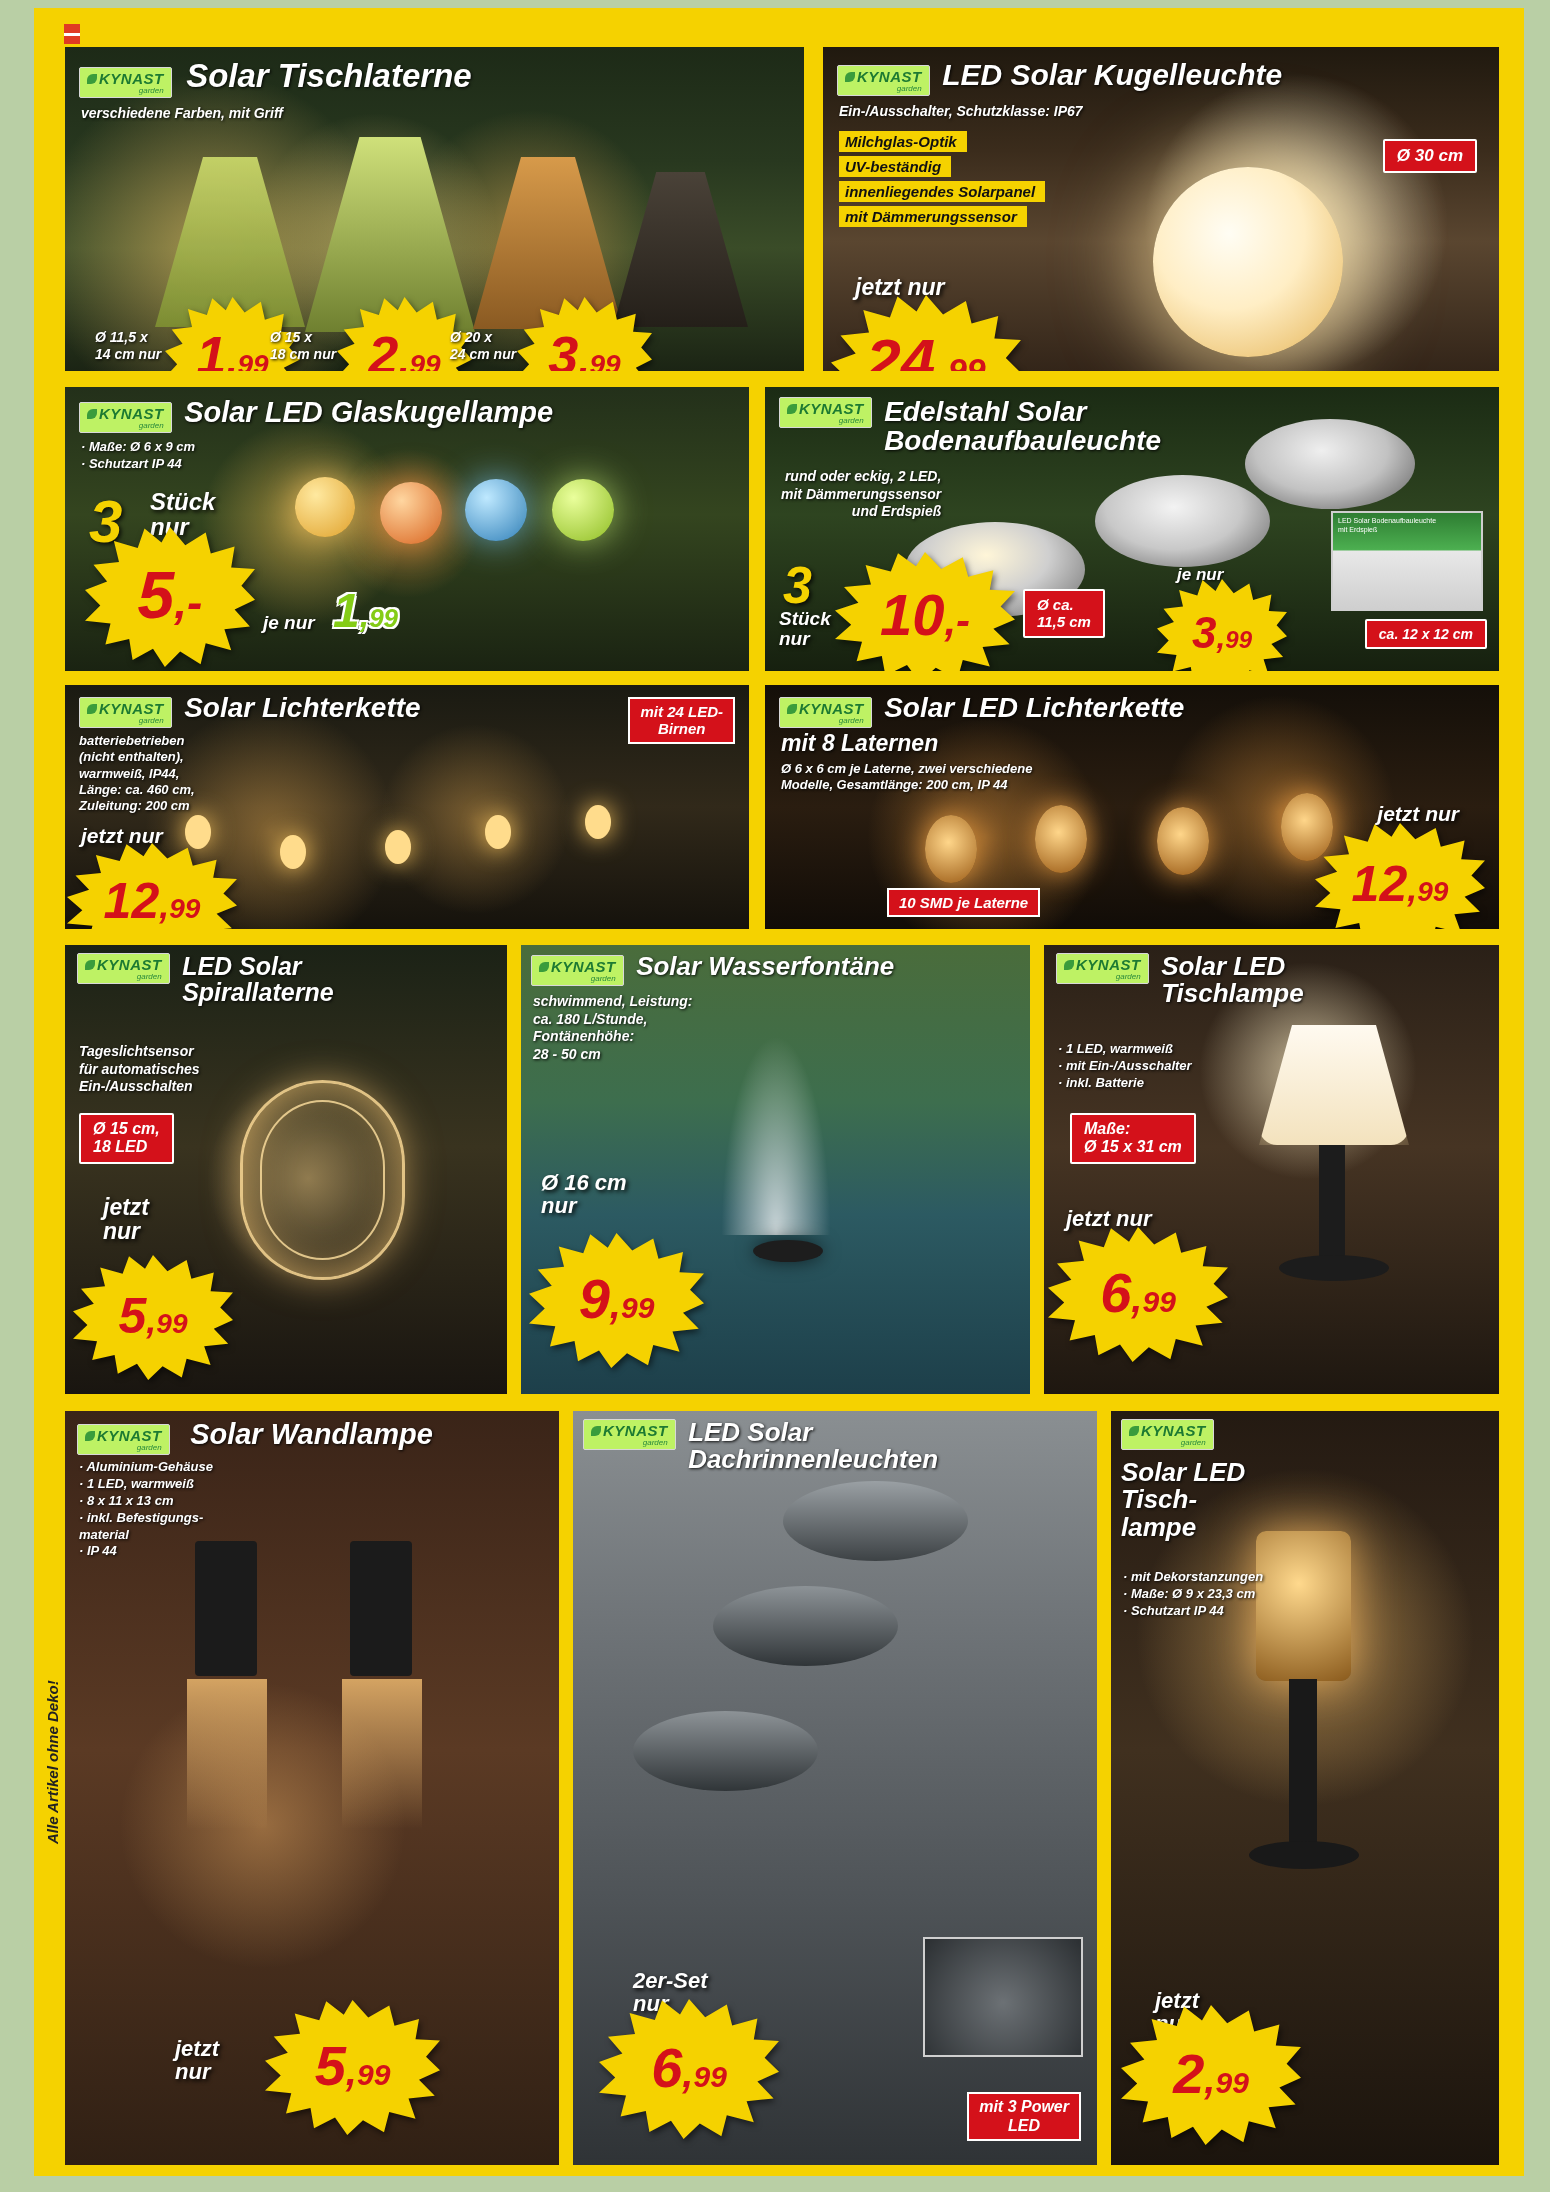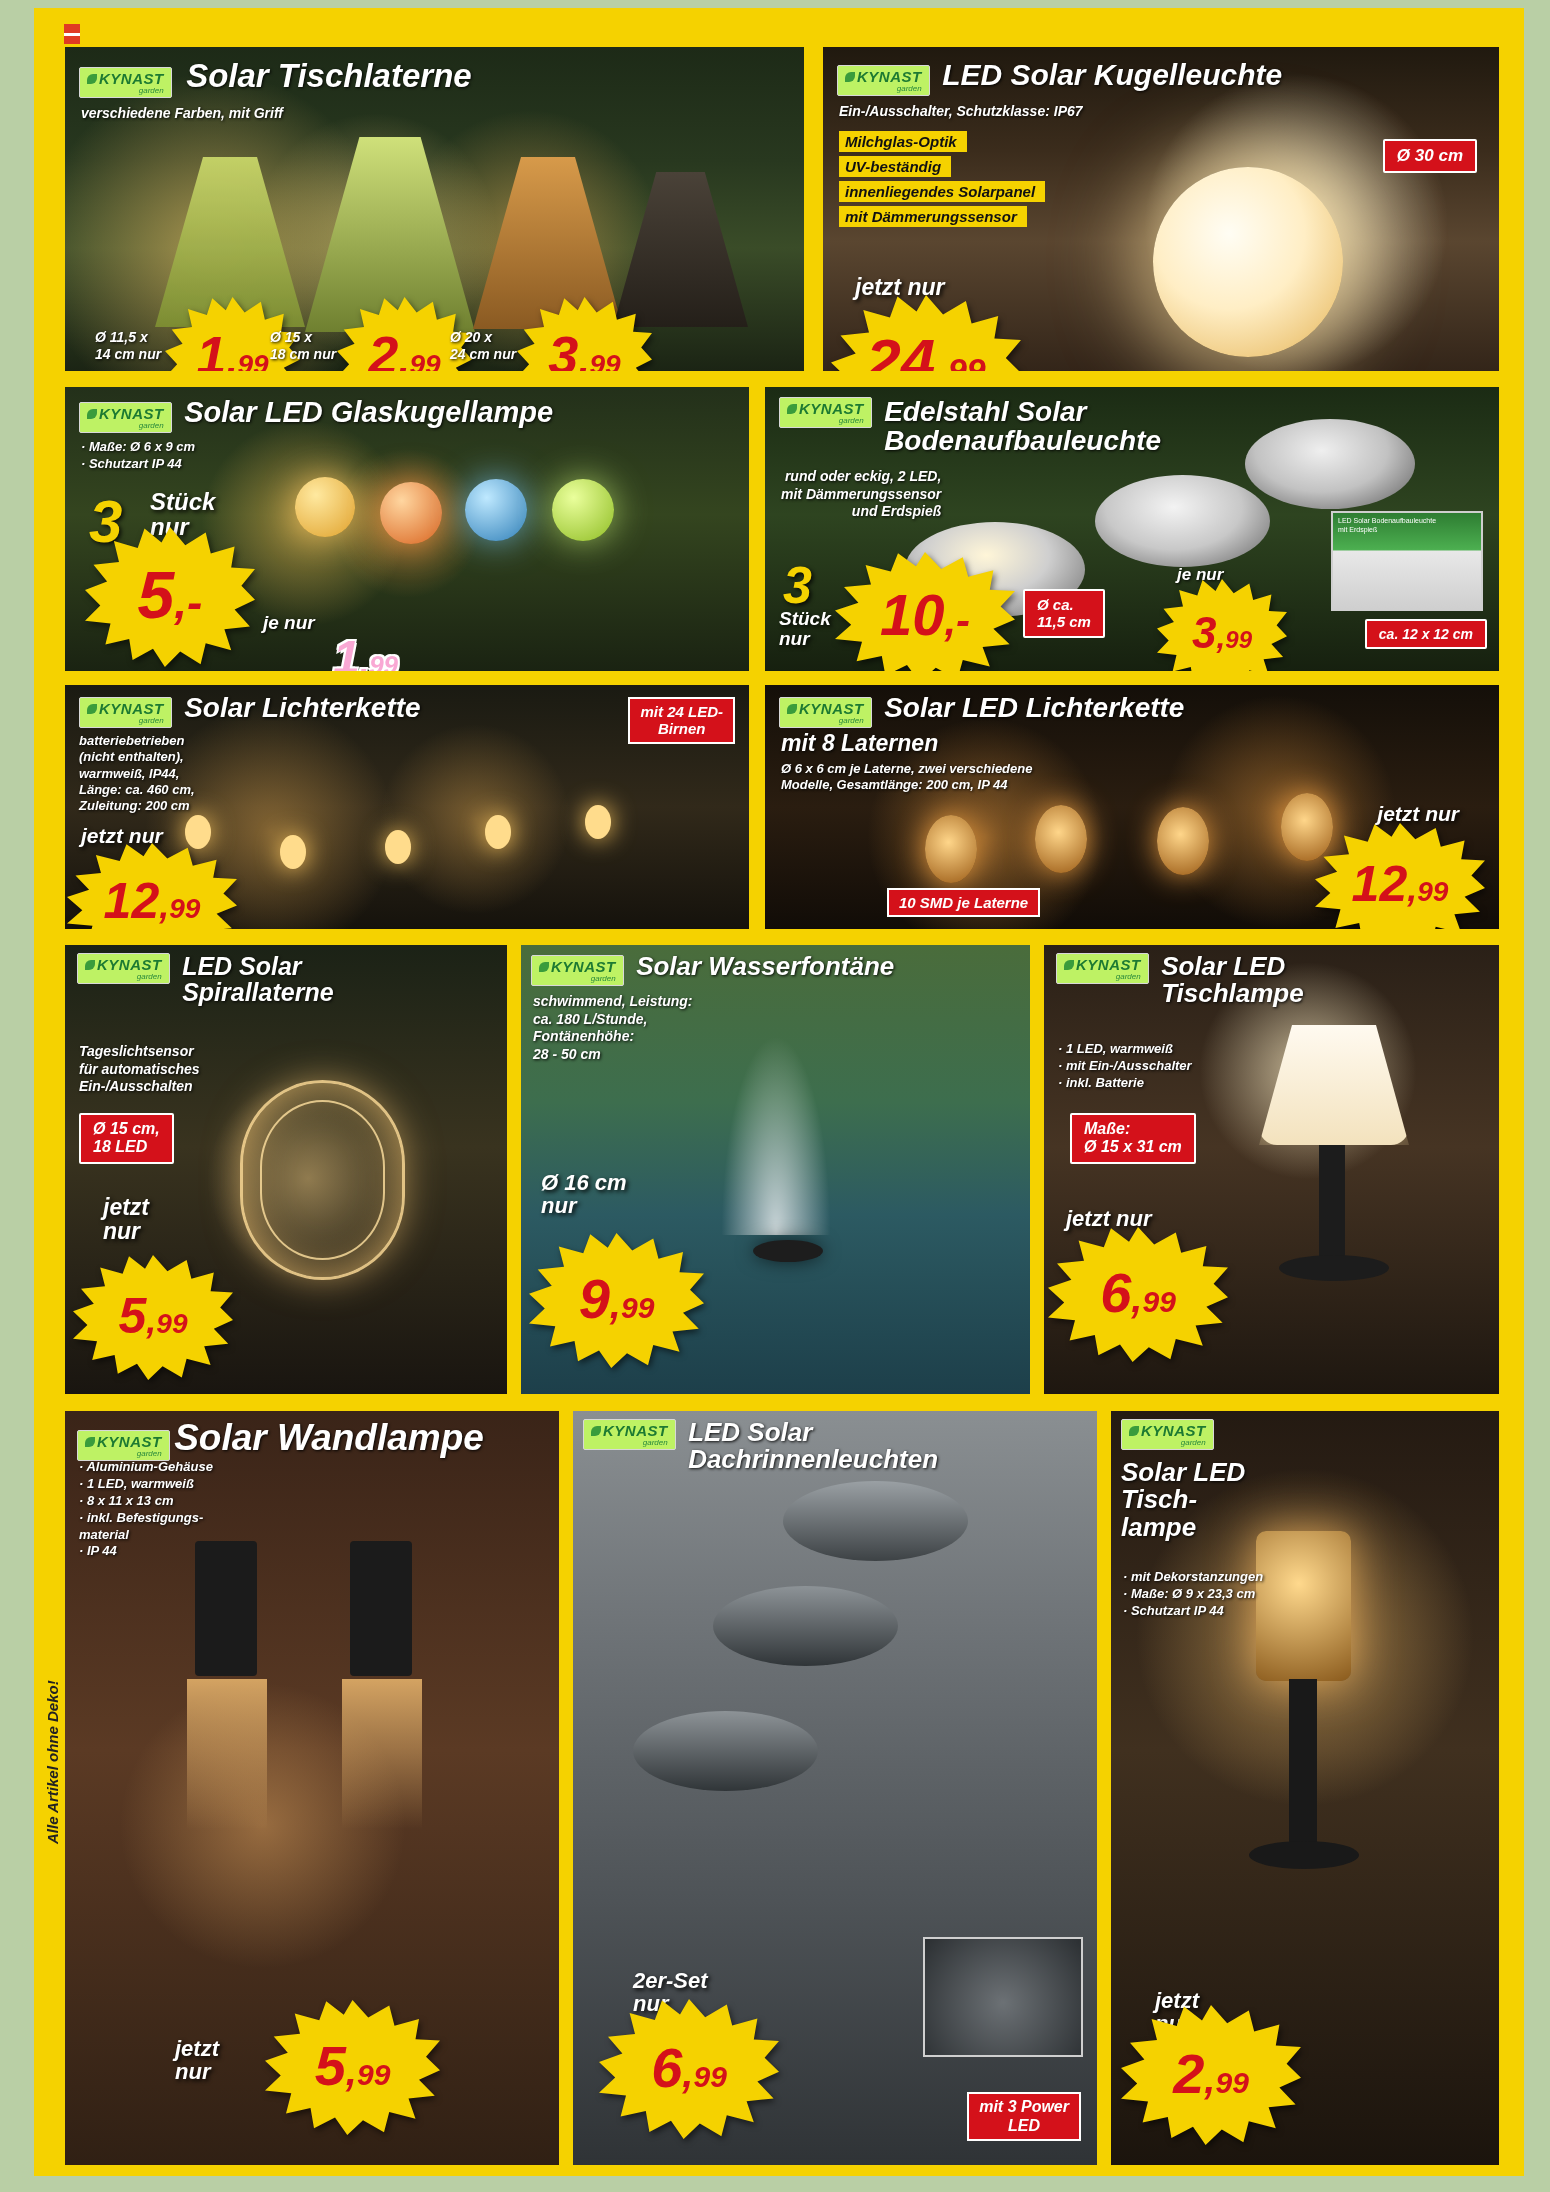--- a/index.html
+++ b/index.html
@@ -284,22 +284,22 @@
 
         <div class="star" style="left:20px;top:140px;width:170px;height:140px;">
           <div class="burst"></div>
           <div class="val">
               <span class="big" style="font-size:66px;">5</span>
               <span class="comma" style="font-size:46px;">,-</span>
             </div>
         </div>
 
         <div class="smalllabel" style="position:absolute;left:198px;top:225px;font-size:19px;">je nur</div>
-        <div style="position:absolute;left:268px;top:196px;color:#f9a8d4;font-style:italic;font-weight:bold;
-          text-shadow:2px 2px 0 #fff, -2px -2px 0 #fff, 2px -2px 0 #fff, -2px 2px 0 #fff;margin-top:47px;">
+        <div style="position:absolute;left:268px;top:196px;color:#84cc16;font-style:italic;font-weight:bold;
+          text-shadow:2px 2px 0 #fff, -2px -2px 0 #fff, 2px -2px 0 #fff, -2px 2px 0 #fff;">
           <span style="font-size:48px;">1</span><span style="font-size:34px;">,</span><span style="font-size:26px;">99</span>
         </div>
       </div>
     </div>
 
     <div class="panel" style="left:722px; top:370px; width:740px; height:290px;">
       <div class="bg" style="
         background:linear-gradient(180deg,#1b2b14 0%,#2e4420 45%,#16200f 100%);">
         <div style="position:absolute;left:140px;top:135px;width:180px;height:95px;border-radius:50%;
           background:radial-gradient(ellipse at 45% 35%,#fff6d8,#cfcfcf 45%,#8d8d8d 80%);"></div>
@@ -562,21 +562,21 @@
           background:linear-gradient(180deg,rgba(255,200,120,.75),rgba(255,180,90,0));clip-path:polygon(0 0,100% 0,140% 100%,-40% 100%);"></div>
         <div style="position:absolute;left:277px;top:268px;width:80px;height:150px;
           background:linear-gradient(180deg,rgba(255,200,120,.75),rgba(255,180,90,0));clip-path:polygon(0 0,100% 0,140% 100%,-40% 100%);"></div>
       </div>
       <div class="content">
         <div style="position:absolute;left:12px;top:8px;">
           <span class="logo">
             <span class="leaf"></span><span class="lg1">KYNAST</span>
             <span class="lg2">garden</span>
           </span>
-          <span class="title" style="font-size:37px;margin-left:0;">Solar Wandlampe</span>
+          <span class="title" style="font-size:29px;margin-left:16px;">Solar Wandlampe</span>
         </div>
         <div class="bullets" style="position:absolute;left:14px;top:48px;">
           <div>· Aluminium-Gehäuse</div>
           <div>· 1 LED, warmweiß</div>
           <div>· 8 x 11 x 13 cm</div>
           <div>· inkl. Befestigungs-</div>
           <div>  material</div>
           <div>· IP 44</div>
         </div>
 

